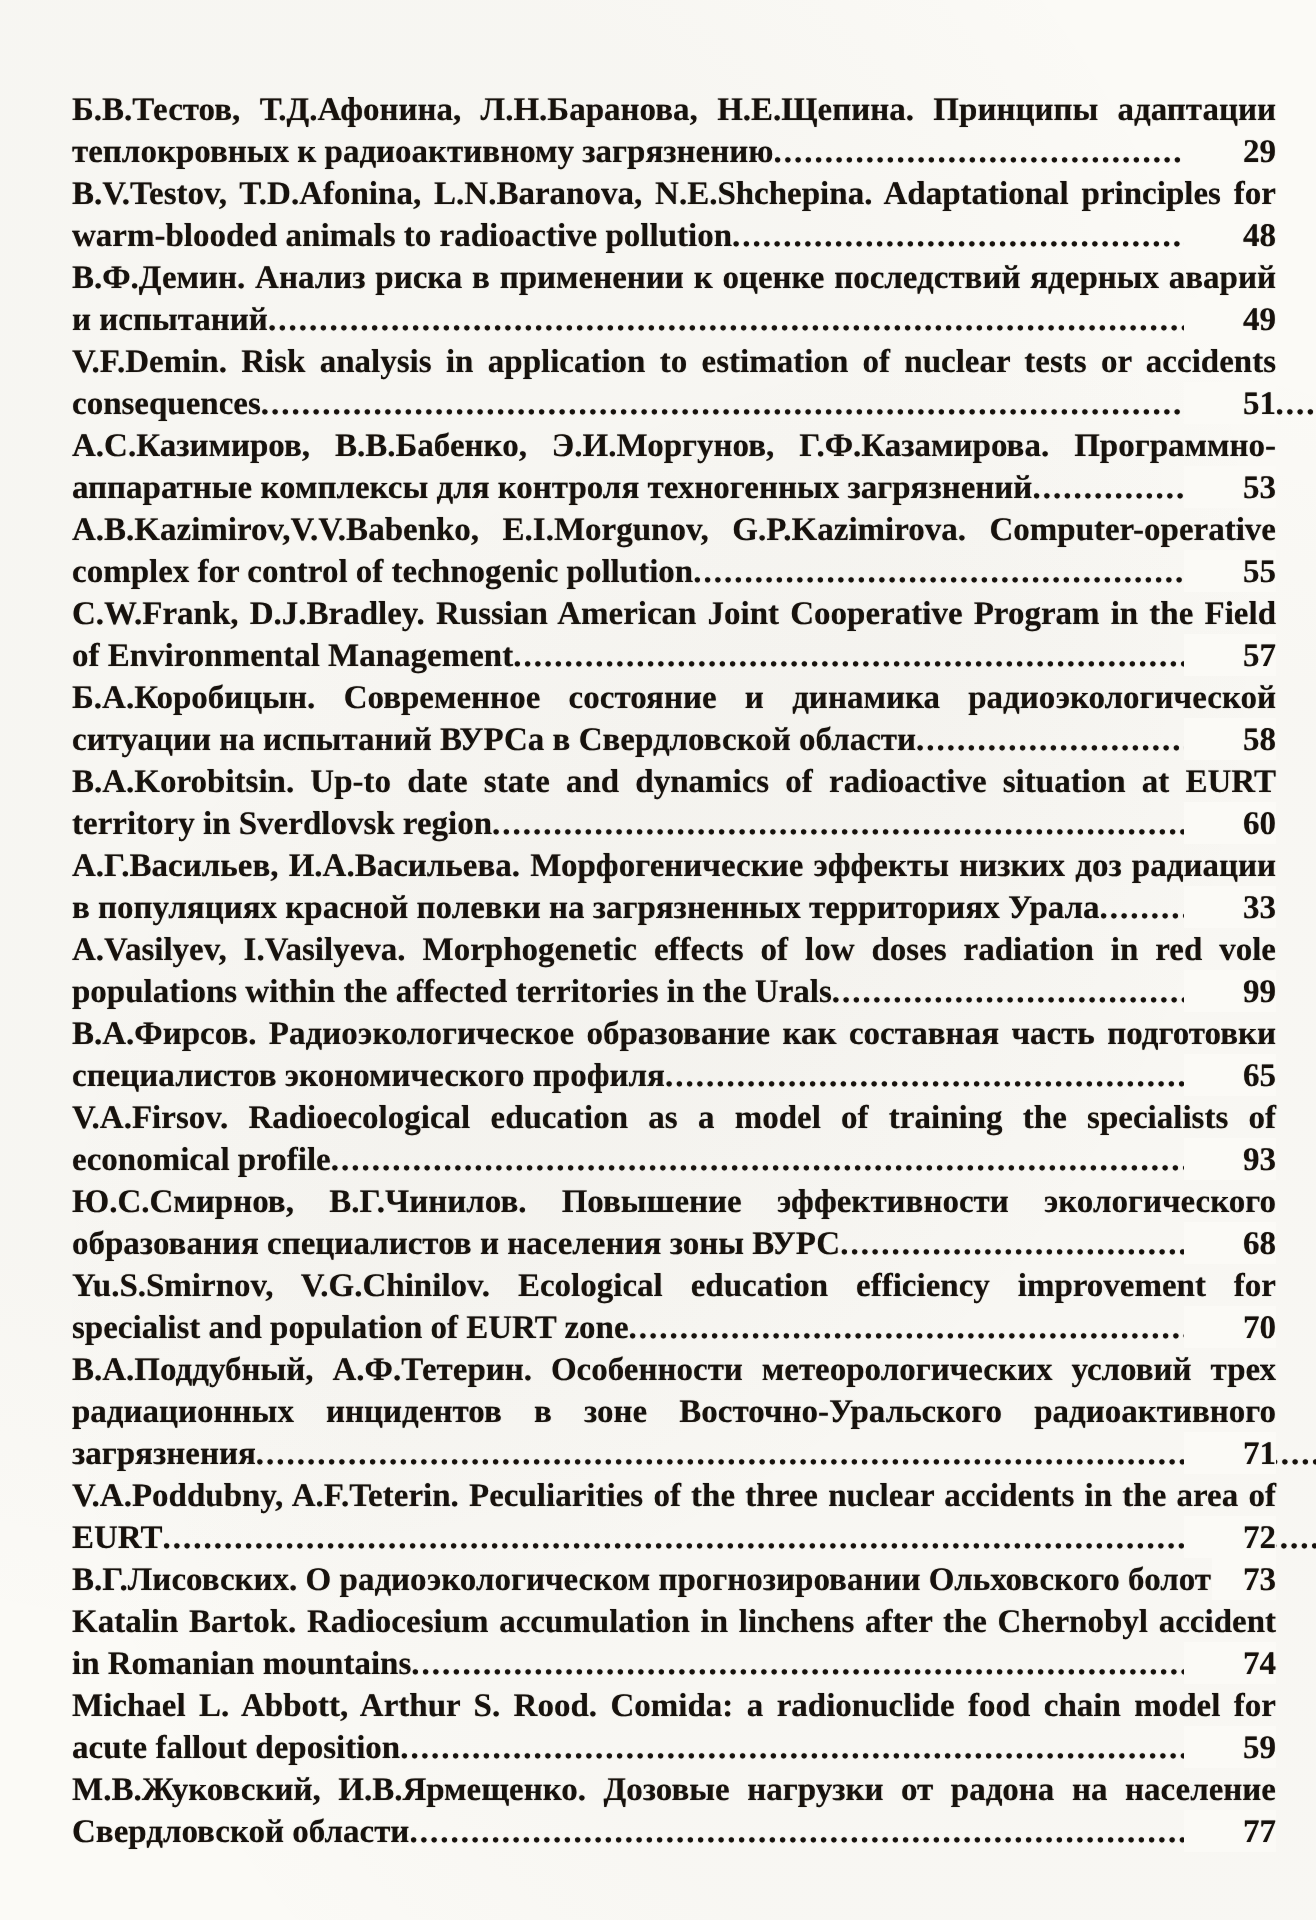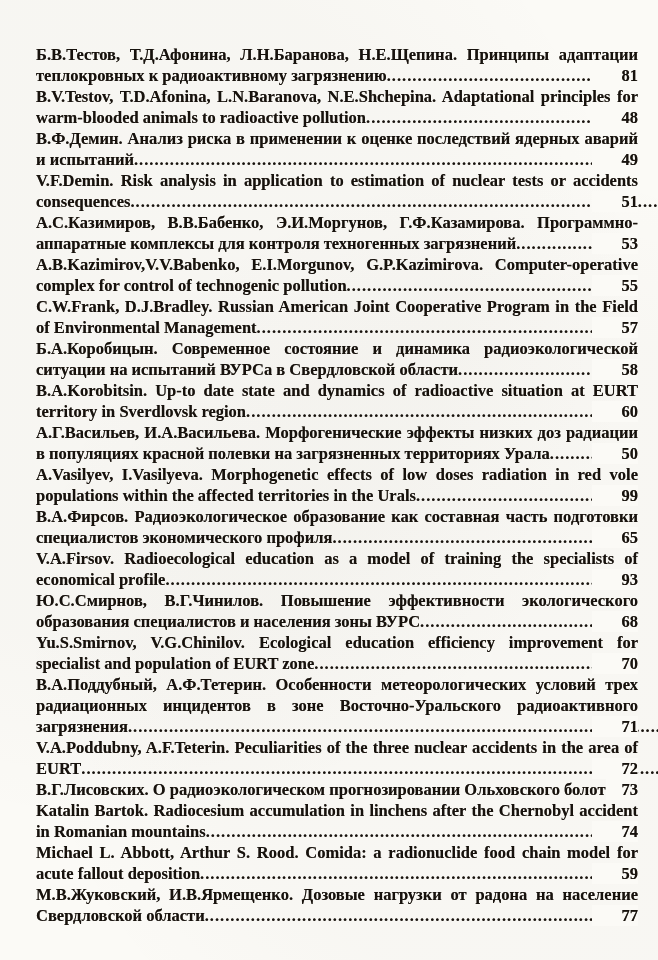--- a/index.html
+++ b/index.html
@@ -41,39 +41,39 @@
     padding-left: 20px;
     background: var(--paper, #fbfaf6);
   }
   .no-leader .pg { padding-left: 6px; }
 </style>
 </head>
 <body>
 
 <div class="page">
   <main class="toc">
-  <p class="entry"><span class="txt">Б.В.Тестов, Т.Д.Афонина, Л.Н.Баранова, Н.Е.Щепина. Принципы адаптации теплокровных к радиоактивному загрязнению</span><span class="dots" aria-hidden="true">.................................................</span><span class="pg">81</span></p>
+  <p class="entry"><span class="txt">Б.В.Тестов, Т.Д.Афонина, Л.Н.Баранова, Н.Е.Щепина. Принципы адаптации теплокровных к радиоактивному загрязнению</span><span class="dots" aria-hidden="true">.................................................</span><span class="pg">29</span></p>
 
   <p class="entry"><span class="txt">B.V.Testov, T.D.Afonina, L.N.Baranova, N.E.Shchepina. Adaptational principles for warm-blooded animals to radioactive pollution</span><span class="dots" aria-hidden="true">.....................................................</span><span class="pg">48</span></p>
 
   <p class="entry"><span class="txt">В.Ф.Демин. Анализ риска в применении к оценке последствий ядерных аварий и испытаний</span><span class="dots" aria-hidden="true">..................................................................................................</span><span class="pg">49</span></p>
 
   <p class="entry"><span class="txt">V.F.Demin. Risk analysis in application to estimation of nuclear tests or accidents consequences</span><span class="dots" aria-hidden="true">....................................................................................................................................................................................................................................................................................................................................................................................................................................................................................................................</span><span class="pg">51</span></p>
 
   <p class="entry"><span class="txt">А.С.Казимиров, В.В.Бабенко, Э.И.Моргунов, Г.Ф.Казамирова. Программно-аппаратные комплексы для контроля техногенных загрязнений</span><span class="dots" aria-hidden="true">.......................</span><span class="pg">53</span></p>
 
   <p class="entry"><span class="txt">A.B.Kazimirov,V.V.Babenko, E.I.Morgunov, G.P.Kazimirova. Computer-operative complex for control of technogenic pollution</span><span class="dots" aria-hidden="true">........................................................</span><span class="pg">55</span></p>
 
   <p class="entry"><span class="txt">C.W.Frank, D.J.Bradley. Russian American Joint Cooperative Program in the Field of Environmental Management</span><span class="dots" aria-hidden="true">..........................................................................</span><span class="pg">57</span></p>
 
   <p class="entry"><span class="txt">Б.А.Коробицын. Современное состояние и динамика радиоэкологической ситуации на испытаний ВУРСа в Свердловской области</span><span class="dots" aria-hidden="true">..................................</span><span class="pg">58</span></p>
 
   <p class="entry"><span class="txt">B.A.Korobitsin. Up-to date state and dynamics of radioactive situation at EURT territory in Sverdlovsk region</span><span class="dots" aria-hidden="true">............................................................................</span><span class="pg">60</span></p>
 
-  <p class="entry"><span class="txt">А.Г.Васильев, И.А.Васильева. Морфогенические эффекты низких доз радиации в популяциях красной полевки на загрязненных территориях Урала</span><span class="dots" aria-hidden="true">.................</span><span class="pg">50</span></p>
+  <p class="entry"><span class="txt">А.Г.Васильев, И.А.Васильева. Морфогенические эффекты низких доз радиации в популяциях красной полевки на загрязненных территориях Урала</span><span class="dots" aria-hidden="true">.................</span><span class="pg">33</span></p>
 
   <p class="entry"><span class="txt">A.Vasilyev, I.Vasilyeva. Morphogenetic effects of low doses radiation in red vole populations within the affected territories in the Urals</span><span class="dots" aria-hidden="true">...........................................</span><span class="pg">99</span></p>
 
   <p class="entry"><span class="txt">В.А.Фирсов. Радиоэкологическое образование как составная часть подготовки специалистов экономического профиля</span><span class="dots" aria-hidden="true">...........................................................</span><span class="pg">65</span></p>
 
   <p class="entry"><span class="txt">V.A.Firsov. Radioecological education as a model of training the specialists of economical profile</span><span class="dots" aria-hidden="true">............................................................................................</span><span class="pg">93</span></p>
 
   <p class="entry"><span class="txt">Ю.С.Смирнов, В.Г.Чинилов. Повышение эффективности экологического образования специалистов и населения зоны ВУРС</span><span class="dots" aria-hidden="true">..........................................</span><span class="pg">68</span></p>
 
   <p class="entry"><span class="txt">Yu.S.Smirnov, V.G.Chinilov. Ecological education efficiency improvement for specialist and population of EURT zone</span><span class="dots" aria-hidden="true">...............................................................</span><span class="pg">70</span></p>

